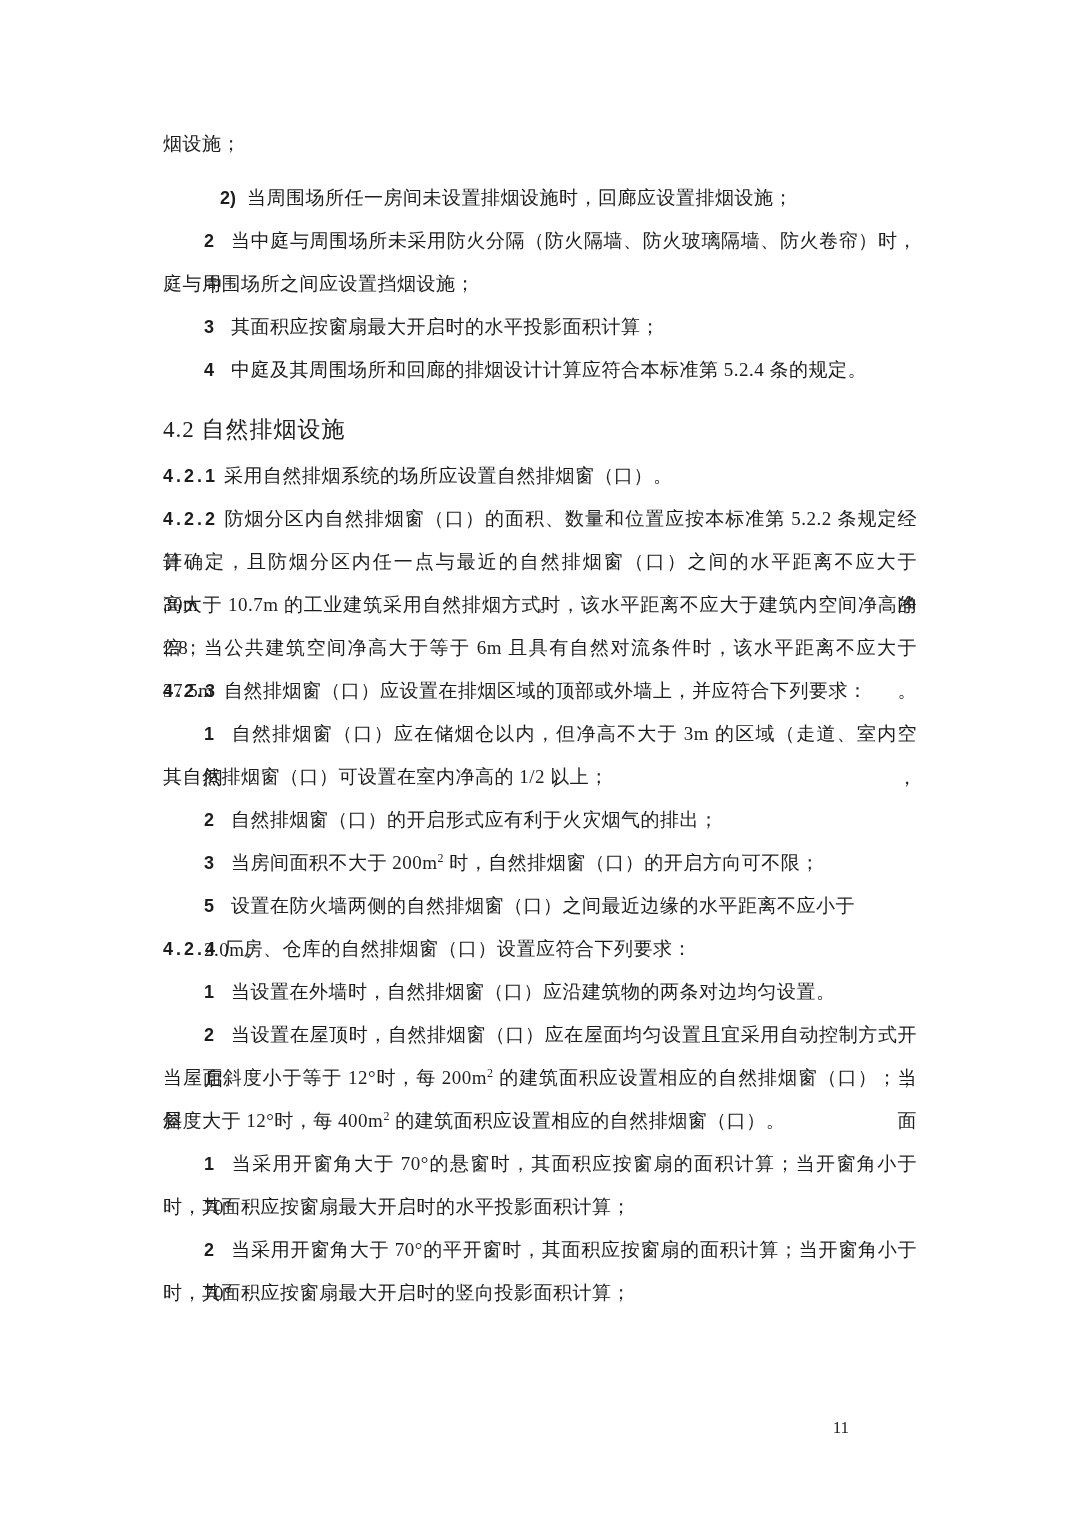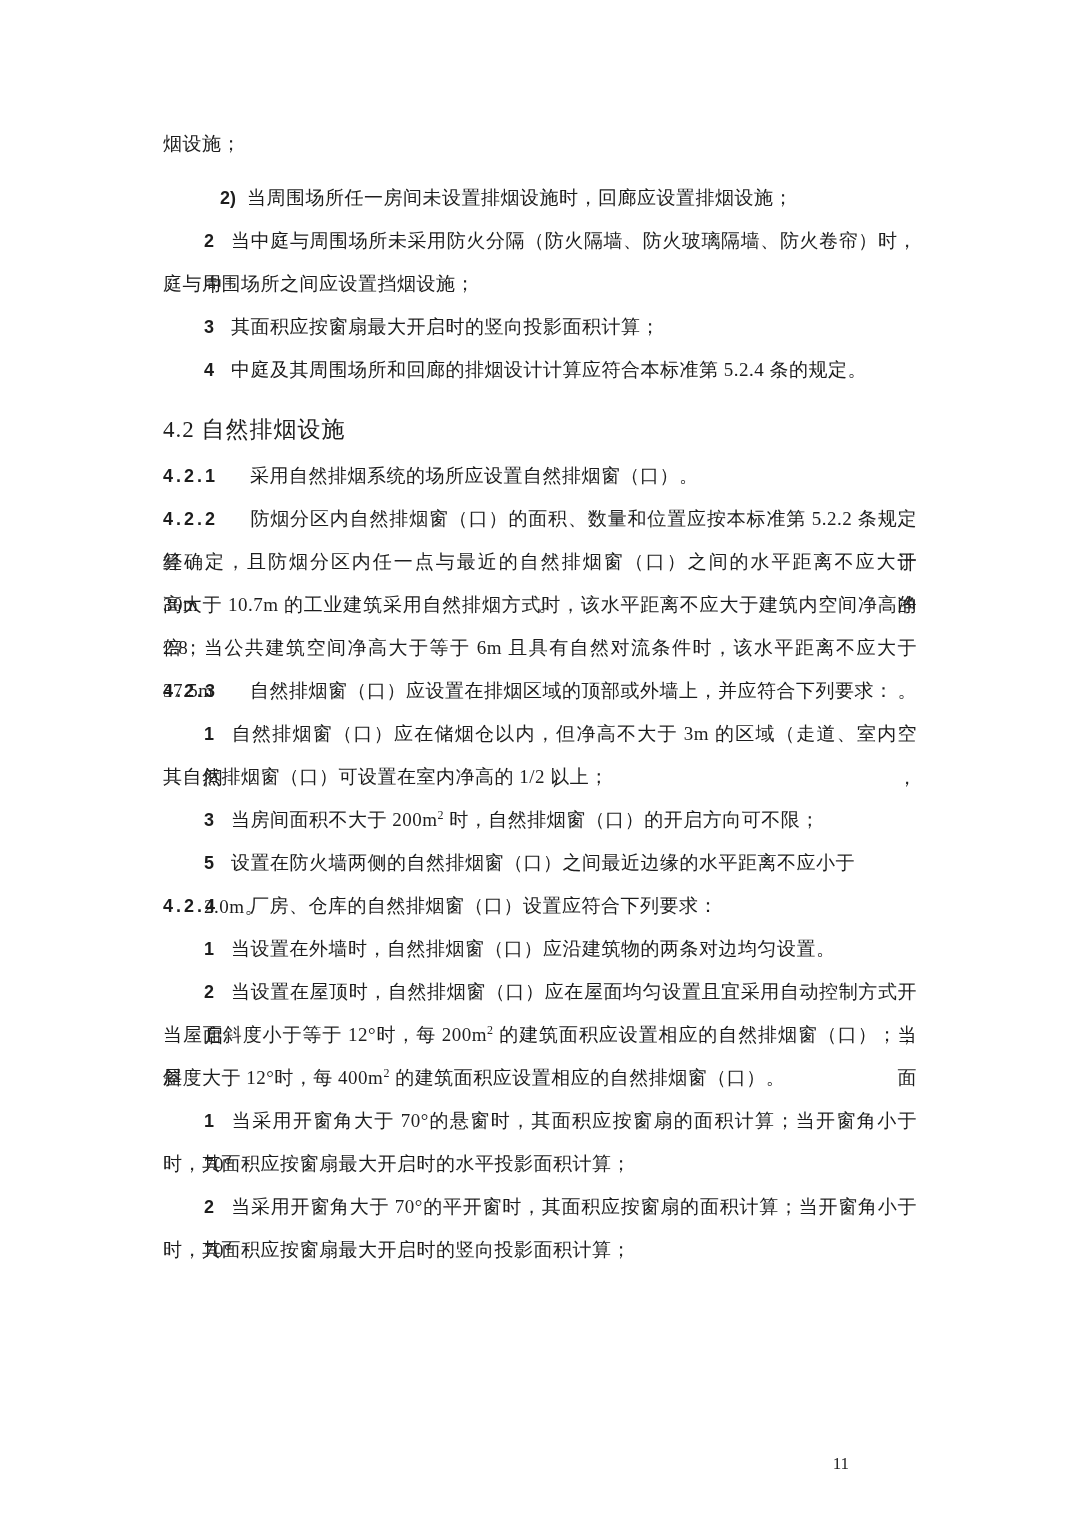--- a/index.html
+++ b/index.html
@@ -39,21 +39,21 @@
 
   .indent-item    { padding-left: 41px; }
   .indent-subitem { padding-left: 57px; }
 
   .num {
     font-family: "Liberation Sans", "DejaVu Sans", sans-serif;
     font-weight: bold;
     font-size: 18px;
     letter-spacing: 0;
   }
-  .num-clause  { letter-spacing: 3px; margin-right: 32px; }
+  .num-clause  { letter-spacing: 3px; margin-right: 6px; }
   .num-item    { margin-right: 17px; }
   .num-subitem { margin-right: 11px; }
 
   .heading {
     height: 43px;
     line-height: 43px;
     margin-top: 17px;
     margin-bottom: 3px;
     text-align: left;
     font-weight: normal;
@@ -62,47 +62,48 @@
   }
 
   sup {
     font-size: 12px;
     line-height: 0;
     vertical-align: super;
   }
 
   .page-number {
     position: absolute;
-    top: 1452px;
+    top: 1416px;
     right: 168px;
     font-size: 17px;
     line-height: 24px;
     font-family: Liberation Serif, serif;
   }
 </style>
 </head>
 <body>
 
 <div class="page">
   <div class="content">
       <div class="line"><span>烟设施；</span></div>
       <div class="line indent-subitem gap-before"><span class="num num-subitem">2)</span><span>当周围场所任一房间未设置排烟设施时，回廊应设置排烟设施；</span></div>
       <div class="line indent-item justified"><span class="num num-item">2</span><span>当中庭与周围场所未采用防火分隔（防火隔墙、防火玻璃隔墙、防火卷帘）时，中</span></div>
       <div class="line"><span>庭与周围场所之间应设置挡烟设施；</span></div>
-      <div class="line indent-item"><span class="num num-item">3</span><span>其面积应按窗扇最大开启时的竖向投影面积计算；</span></div>
+      <div class="line indent-item"><span class="num num-item">3</span><span>其面积应按窗扇最大开启时的水平投影面积计算；</span></div>
       <div class="line indent-item"><span class="num num-item">4</span><span>中庭及其周围场所和回廊的排烟设计计算应符合本标准第 5.2.4 条的规定。</span></div>
       <div class="heading">4.2 自然排烟设施</div>
       <div class="line"><span class="num num-clause">4.2.1</span><span>采用自然排烟系统的场所应设置自然排烟窗（口）。</span></div>
       <div class="line justified"><span class="num num-clause">4.2.2</span><span>防烟分区内自然排烟窗（口）的面积、数量和位置应按本标准第 5.2.2 条规定经计</span></div>
       <div class="line justified"><span>算确定，且防烟分区内任一点与最近的自然排烟窗（口）之间的水平距离不应大于 30m。净</span></div>
       <div class="line justified"><span>高大于 10.7m 的工业建筑采用自然排烟方式时，该水平距离不应大于建筑内空间净高的 2.8</span></div>
       <div class="line justified"><span>倍；当公共建筑空间净高大于等于 6m 且具有自然对流条件时，该水平距离不应大于 37.5m。</span></div>
       <div class="line"><span class="num num-clause">4.2.3</span><span>自然排烟窗（口）应设置在排烟区域的顶部或外墙上，并应符合下列要求：</span></div>
       <div class="line indent-item justified"><span class="num num-item">1</span><span>自然排烟窗（口）应在储烟仓以内，但净高不大于 3m 的区域（走道、室内空间），</span></div>
       <div class="line"><span>其自然排烟窗（口）可设置在室内净高的 1/2 以上；</span></div>
+      <div class="line indent-item"><span class="num num-item">2</span><span>自然排烟窗（口）的开启形式应有利于火灾烟气的排出；</span></div>
       <div class="line indent-item"><span class="num num-item">3</span><span>当房间面积不大于 200m</span><sup>2</sup><span> 时，自然排烟窗（口）的开启方向可不限；</span></div>
       <div class="line indent-item"><span class="num num-item">5</span><span>设置在防火墙两侧的自然排烟窗（口）之间最近边缘的水平距离不应小于 2.0m。</span></div>
       <div class="line"><span class="num num-clause">4.2.4</span><span>厂房、仓库的自然排烟窗（口）设置应符合下列要求：</span></div>
       <div class="line indent-item"><span class="num num-item">1</span><span>当设置在外墙时，自然排烟窗（口）应沿建筑物的两条对边均匀设置。</span></div>
       <div class="line indent-item justified"><span class="num num-item">2</span><span>当设置在屋顶时，自然排烟窗（口）应在屋面均匀设置且宜采用自动控制方式开启；</span></div>
       <div class="line justified"><span>当屋面斜度小于等于 12°时，每 200m</span><sup>2</sup><span> 的建筑面积应设置相应的自然排烟窗（口）；当屋面</span></div>
       <div class="line"><span>斜度大于 12°时，每 400m</span><sup>2</sup><span> 的建筑面积应设置相应的自然排烟窗（口）。</span></div>
       <div class="line indent-item justified"><span class="num num-item">1</span><span>当采用开窗角大于 70°的悬窗时，其面积应按窗扇的面积计算；当开窗角小于 70°</span></div>
       <div class="line"><span>时，其面积应按窗扇最大开启时的水平投影面积计算；</span></div>
       <div class="line indent-item justified"><span class="num num-item">2</span><span>当采用开窗角大于 70°的平开窗时，其面积应按窗扇的面积计算；当开窗角小于 70°</span></div>

